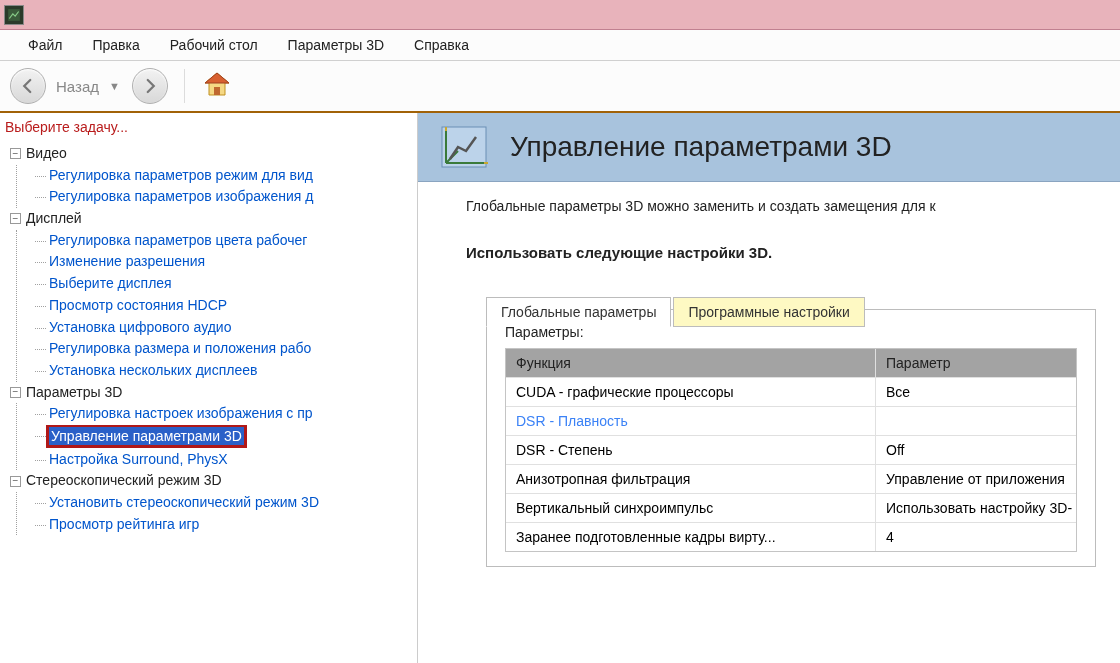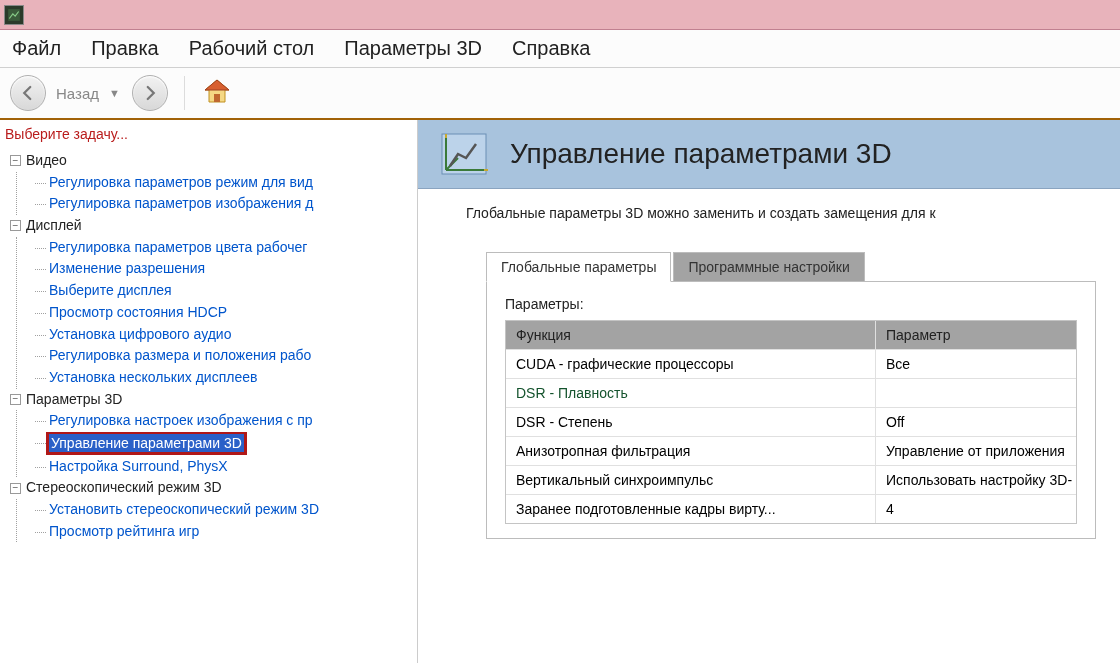--- a/index.html
+++ b/index.html
@@ -22,24 +22,24 @@
   .titlebar .app-icon {
     width: 20px; height: 20px;
     background: #2a3a2a;
     border: 1px solid #888;
     display: flex; align-items: center; justify-content: center;
   }
   .titlebar .app-icon svg { width: 14px; height: 14px; }
   .menubar {
     background: #fcfcfc;
     border-bottom: 1px solid #d0d0d0;
-    padding: 4px 6px;
+    padding: 4px 22px;
     display: flex;
     gap: 18px;
-    font-size: 20px;
+    font-size: 14px;
     color: #222;
   }
   .menubar span { padding: 3px 6px; cursor: default; }
   .toolbar {
     height: 52px;
     background: #fcfcfc;
     border-bottom: 2px solid #a16207;
     display: flex;
     align-items: center;
     padding: 0 10px;
@@ -179,26 +179,26 @@
     color: #222;
     margin-bottom: 18px;
     white-space: nowrap;
   }
   .tabs-container {
     margin-left: 20px;
   }
   .tabs {
     display: flex;
     position: relative;
-    top: 1px;
+    top: 18px;
   }
   .tab {
     padding: 6px 14px;
     border: 1px solid #bcbcbc;
-    background: #a3a3a3;
+    background: #fef9c3;
     font-size: 14px;
     color: #333;
     margin-right: 2px;
   }
   .tab.active {
     background: #fff;
     border-bottom: 1px solid #fff;
     z-index: 2;
   }
   .tab-panel {
@@ -231,21 +231,21 @@
     white-space: nowrap;
     overflow: hidden;
   }
   .params-table .col-func {
     width: 370px;
     border-right: 1px solid #e0e0e0;
   }
   .params-table .col-param {
     flex: 1;
   }
-  .params-table .row.disabled { color: #14532d; }
+  .params-table .row.disabled { color: #3b82f6; }
 </style>
 </head>
 <body>
 
 <div class="titlebar">
   <div class="app-icon">
     <svg viewBox="0 0 24 24">
         <rect x="2" y="2" width="20" height="20" fill="#3a5a3a"></rect>
         <path d="M4 18 L10 10 L14 14 L20 6" stroke="#8c8" stroke-width="2" fill="none"></path>
       </svg>
@@ -349,20 +349,21 @@
           <path d="M10 44 L10 12 M10 44 L48 44 M10 44 L22 32" stroke="#3a7a3a" stroke-width="2" fill="none"></path>
           <path d="M14 40 L22 28 L30 32 L40 18" stroke="#555" stroke-width="2.5" fill="none"></path>
           <path d="M10 8 L10 12 M48 44 L52 44" stroke="#c8a830" stroke-width="2"></path>
         </svg>
       </div>
       <div class="content-title">Управление параметрами 3D</div>
     </div>
 
     <div class="content-body">
       <div class="content-intro">Глобальные параметры 3D можно заменить и создать замещения для к</div>
+      <div class="section-title">Использовать следующие настройки 3D.</div>
 
       <div class="tabs-container">
         <div class="tabs">
           <div class="tab active">Глобальные параметры</div>
           <div class="tab">Программные настройки</div>
         </div>
         <div class="tab-panel">
           <div class="params-label">Параметры:</div>
           <div class="params-table">
             <div class="row header">

